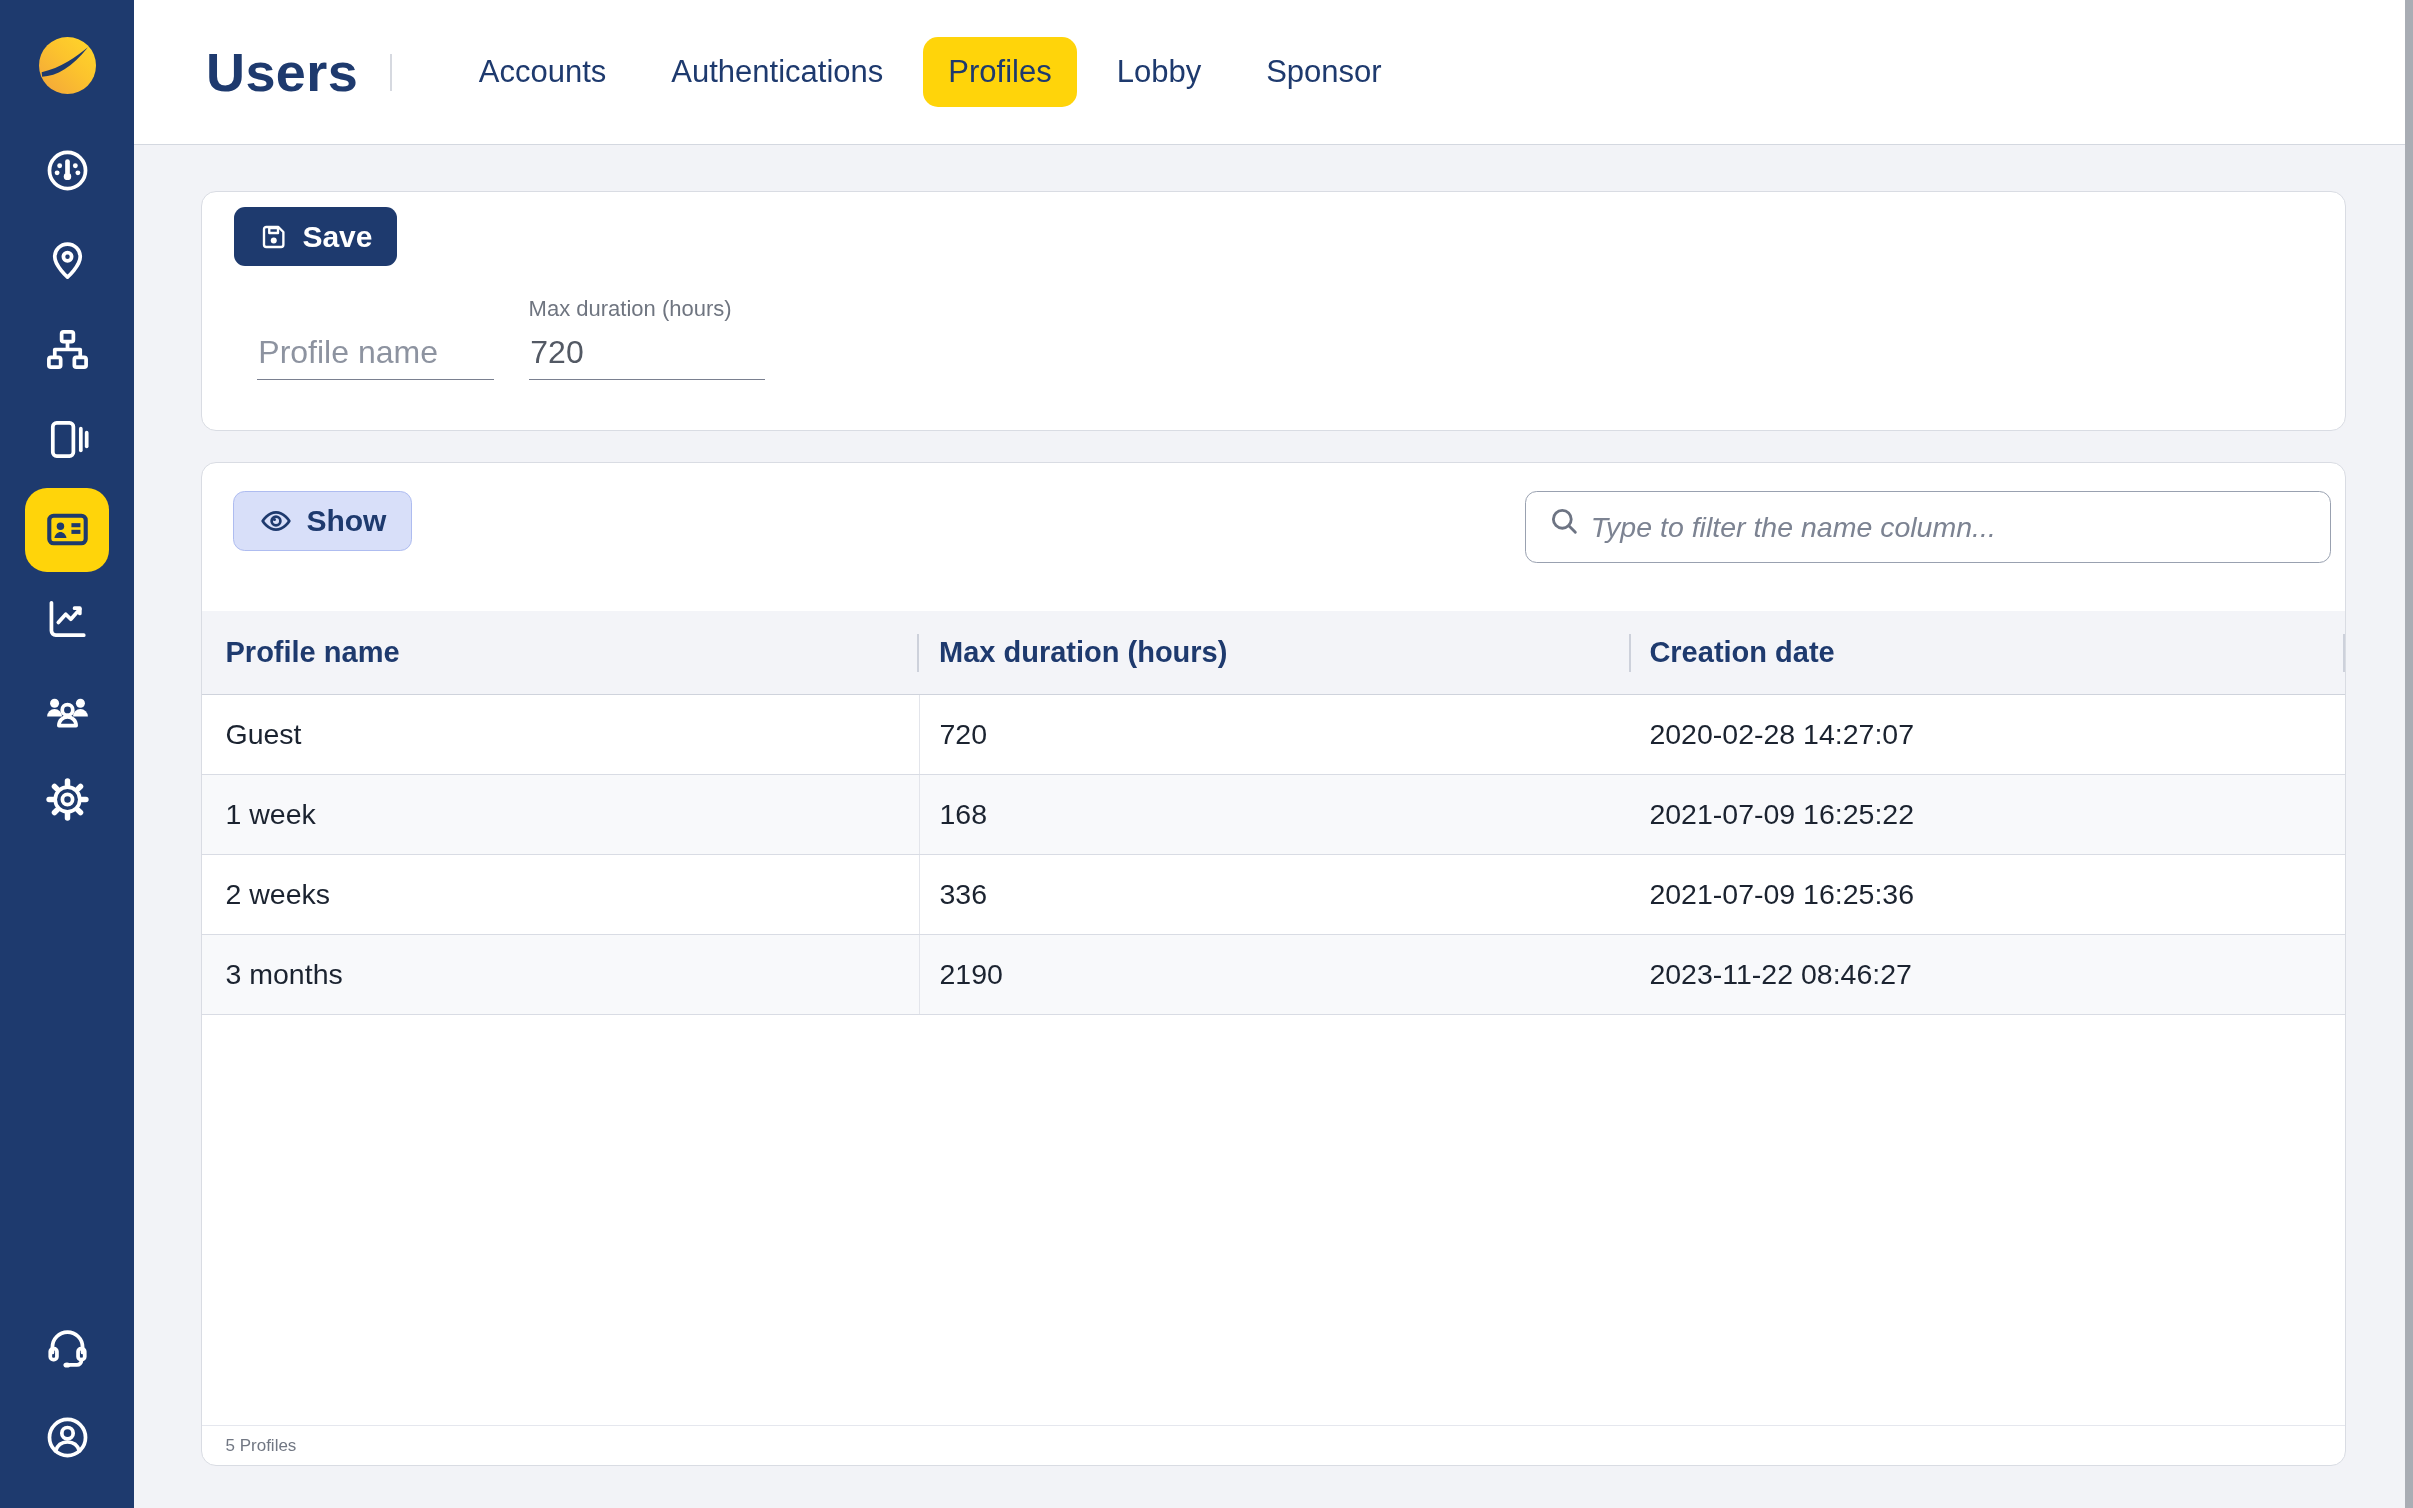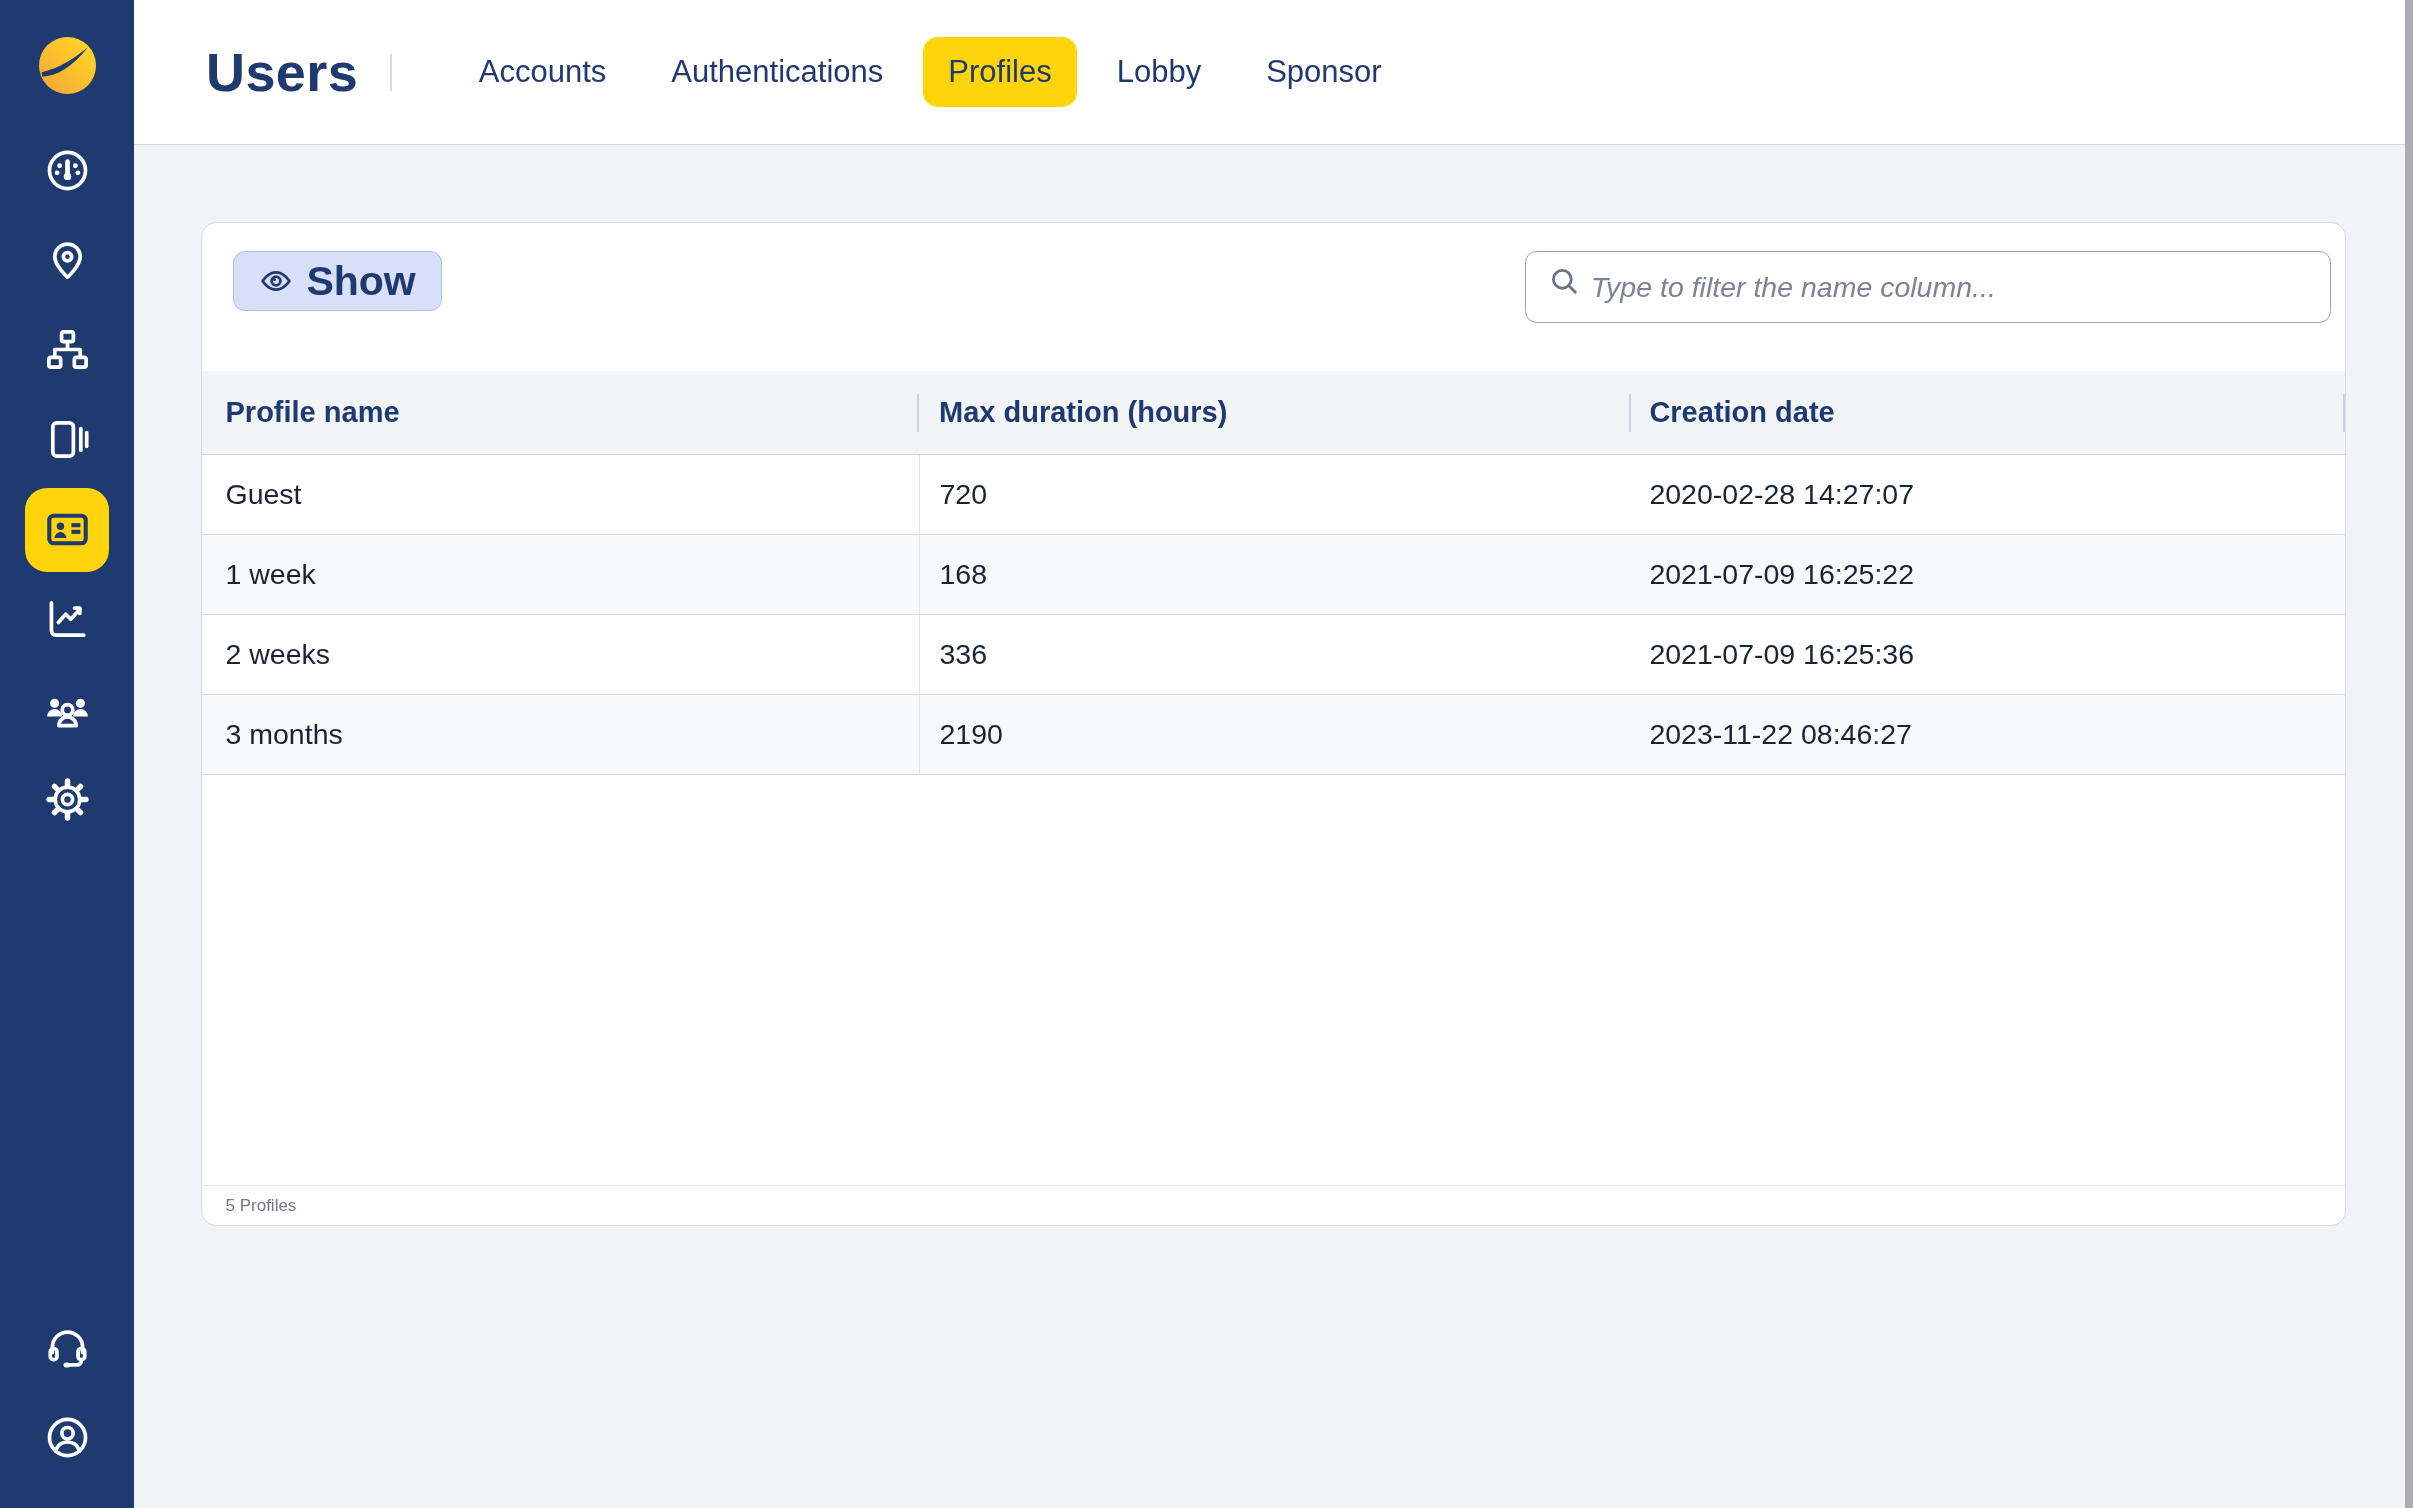--- a/index.html
+++ b/index.html
@@ -71,21 +71,21 @@
   .field-duration { margin-left: 35px; }
   
   .table-card { height: 1004px; margin-top: 31px; display: flex; flex-direction: column; }
   .toolbar {
     padding: 28px 14.2px 0 31px; display: flex;
     justify-content: space-between; align-items: flex-start; flex: 0 0 auto;
   }
   .show-btn {
     height: 60px; padding: 0 25px; border-radius: 11.7px;
     border: 1.7px solid #aebcf0; background: #d8dff9;
-    font-family: inherit; font-size: 41px; font-weight: bold; color: var(--navy, #1e3a6e);
+    font-family: inherit; font-size: 30px; font-weight: bold; color: var(--navy, #1e3a6e);
     display: inline-flex; align-items: center; gap: 13.4px; cursor: pointer;
   }
   .show-btn svg { width: 34px; height: 34px; }
   .search-wrap { position: relative; }
   .search-input {
     width: 806px; height: 72px; border: 1.7px solid #99a1b0; border-radius: 11.7px;
     padding: 0 20px 0 65px; font-family: inherit; font-size: 28.5px;
     color: #3d4450; outline: none; background: #fff;
   }
   .search-input::placeholder { color: #7c московrgba; }
@@ -243,20 +243,37 @@
     <nav class="tabs" id="nav-tabs">
         <button class="tab">Accounts</button>
         <button class="tab">Authentications</button>
         <button class="tab active">Profiles</button>
         <button class="tab">Lobby</button>
         <button class="tab">Sponsor</button>
       </nav>
   </header>
 
   <div class="content">
+    <section class="card form-card">
+      <button class="save-btn">
+        <svg viewBox="0 0 24 24" fill="none" stroke="#fff" stroke-width="1.9" stroke-linejoin="round">
+          <path d="M5.8 4h9.7L19.5 8v10.2a1.8 1.8 0 0 1-1.8 1.8H5.8A1.8 1.8 0 0 1 4 18.2V5.8A1.8 1.8 0 0 1 5.8 4z"></path>
+          <rect x="8.2" y="4.9" width="7" height="3.9"></rect>
+          <circle cx="11.8" cy="14.8" r="2.4" fill="#fff" stroke="none"></circle>
+        </svg>
+        <span>Save</span>
+      </button>
+      <div class="fields-row">
+        <input id="profile-name-input" class="underline-input" type="text" placeholder="Profile name" style="">
+        <div class="field field-duration">
+          <label class="field-label">Max duration (hours)</label>
+          <input id="max-duration-input" class="underline-input" type="text" value="720" style="">
+        </div>
+      </div>
+    </section>
 
     <section class="card table-card">
       <div class="toolbar">
         <button class="show-btn">
           <svg viewBox="0 0 24 24" fill="none" stroke="#1e3a6e" stroke-width="1.9">
             <path d="M2.6 12S6.1 5.9 12 5.9 21.4 12 21.4 12 17.9 18.1 12 18.1 2.6 12 2.6 12z" stroke-linejoin="round"></path>
             <circle cx="12" cy="12" r="3.1"></circle>
             <circle cx="10.9" cy="10.9" r="1.1" fill="#1e3a6e" stroke="none"></circle>
           </svg>
           <span>Show</span>

